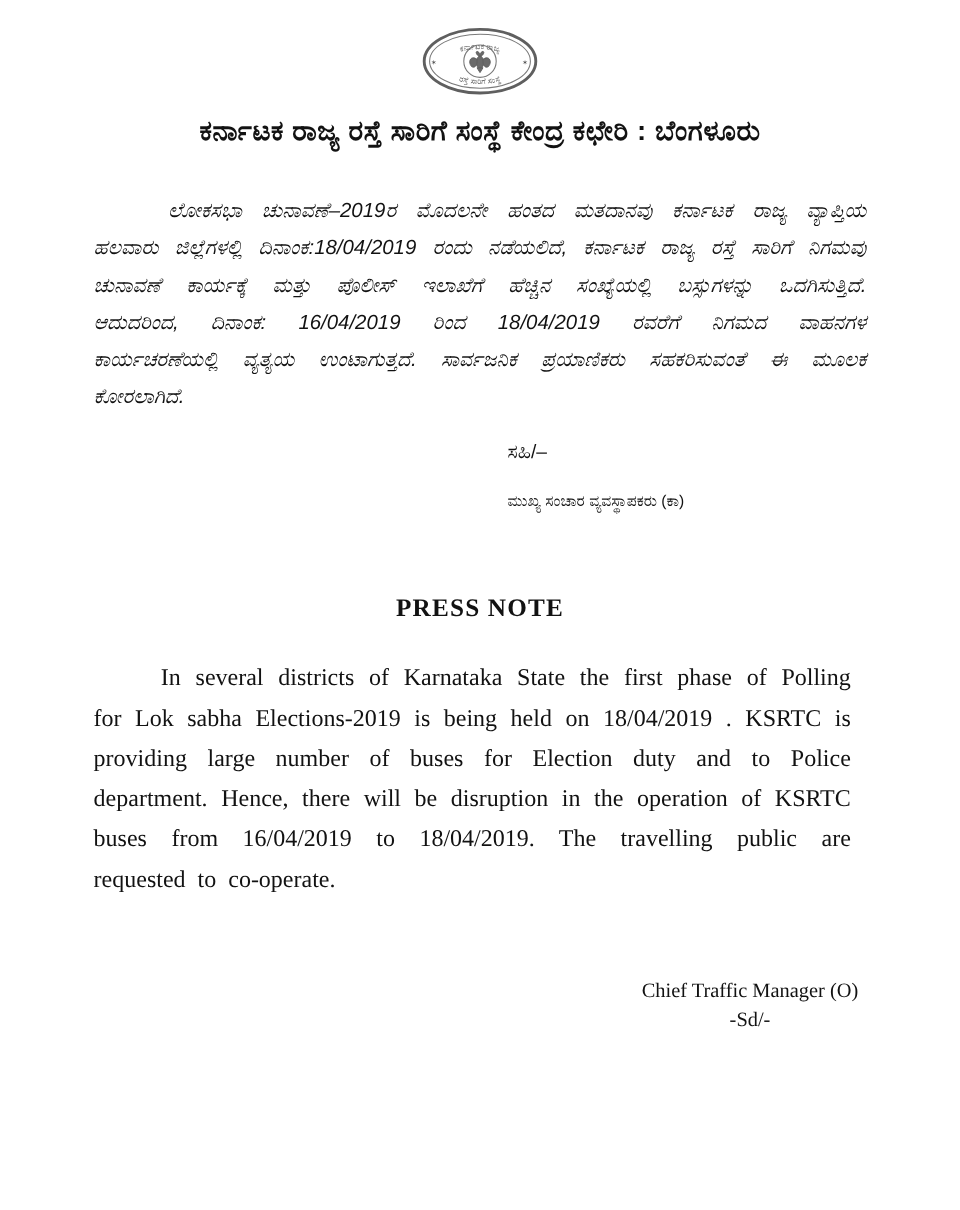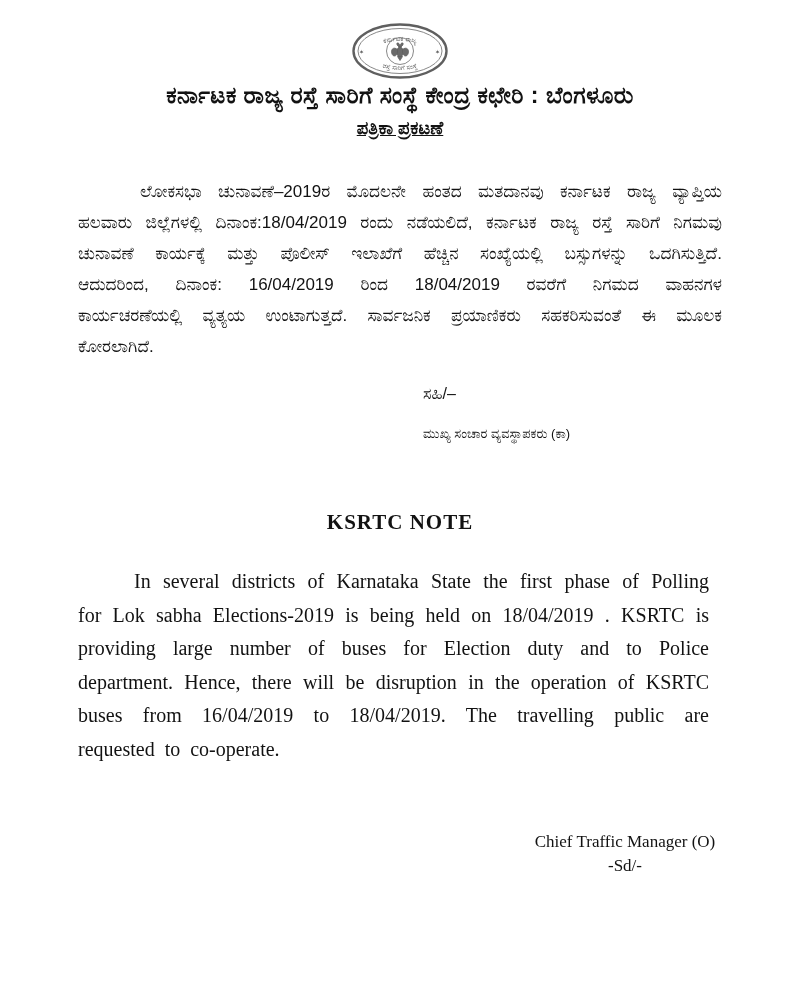--- a/index.html
+++ b/index.html
@@ -11,21 +11,21 @@
     background: #ffffff;
     box-sizing: border-box;
     padding: 22px 78px 0 78px;
     color: #121212;
     font-family: "Liberation Serif", "DejaVu Serif", serif;
     overflow: hidden;
   }
   .logo-wrap { text-align: center; height: 58px; }
   .seal { width: 100px; height: 58px; }
   .org-title {
-    margin-top: 0;
+    margin-top: 14px;
     text-align: center;
     font-family: "Liberation Sans", "DejaVu Sans", sans-serif;
     font-weight: bold;
     font-size: 23px;
     line-height: 30px;
     letter-spacing: 0.5px;
   }
   .press-subtitle-row {
     margin-top: 6px;
     text-align: center;
@@ -36,20 +36,21 @@
   }
   .press-subtitle-row span { text-decoration: underline; }
   .kn-body {
     margin: 36px 0 0 0;
     font-family: "Liberation Sans", "DejaVu Sans", sans-serif;
     font-size: 17px;
     line-height: 31px;
     text-align: justify;
     text-indent: 62px;
     word-spacing: 7px;
+    font-style: italic;
   }
   .kn-sign {
     width: 282px;
     margin: 23px 17px 0 auto;
     font-family: "Liberation Sans", "DejaVu Sans", sans-serif;
   }
   .kn-signed { font-size: 16px; line-height: 18px; }
   .kn-signatory { margin-top: 19px; font-size: 13px; line-height: 24px; }
   .en-heading {
     margin-top: 63px;
@@ -103,32 +104,29 @@
       <text font-size="6.6" font-family="Liberation Sans, DejaVu Sans, sans-serif" fill="#4f4f4f" text-anchor="middle">
         <textPath href="#arcBot" startOffset="50%">ರಸ್ತೆ ಸಾರಿಗೆ ಸಂಸ್ಥೆ</textPath>
       </text>
       <text x="9" y="32" font-size="6" fill="#555555">✶</text>
       <text x="85" y="32" font-size="6" fill="#555555">✶</text>
     </svg>
   </div>
 
   <div class="org-title">ಕರ್ನಾಟಕ ರಾಜ್ಯ ರಸ್ತೆ  ಸಾರಿಗೆ ಸಂಸ್ಥೆ ಕೇಂದ್ರ ಕಛೇರಿ : ಬೆಂಗಳೂರು</div>
 
-  <div class="press-subtitle-row">
-    <span>ಪತ್ರಿಕಾ ಪ್ರಕಟಣೆ</span>
-  </div>
 
   <p class="kn-body">ಲೋಕಸಭಾ ಚುನಾವಣೆ–2019ರ ಮೊದಲನೇ ಹಂತದ ಮತದಾನವು ಕರ್ನಾಟಕ ರಾಜ್ಯ ವ್ಯಾಪ್ತಿಯ ಹಲವಾರು ಜಿಲ್ಲೆಗಳಲ್ಲಿ ದಿನಾಂಕ:18/04/2019 ರಂದು ನಡೆಯಲಿದೆ, ಕರ್ನಾಟಕ ರಾಜ್ಯ ರಸ್ತೆ ಸಾರಿಗೆ ನಿಗಮವು ಚುನಾವಣೆ ಕಾರ್ಯಕ್ಕೆ ಮತ್ತು ಪೊಲೀಸ್ ಇಲಾಖೆಗೆ ಹೆಚ್ಚಿನ ಸಂಖ್ಯೆಯಲ್ಲಿ ಬಸ್ಸುಗಳನ್ನು ಒದಗಿಸುತ್ತಿದೆ. ಆದುದರಿಂದ, ದಿನಾಂಕ: 16/04/2019 ರಿಂದ 18/04/2019 ರವರೆಗೆ ನಿಗಮದ ವಾಹನಗಳ ಕಾರ್ಯಚರಣೆಯಲ್ಲಿ ವ್ಯತ್ಯಯ ಉಂಟಾಗುತ್ತದೆ. ಸಾರ್ವಜನಿಕ ಪ್ರಯಾಣಿಕರು ಸಹಕರಿಸುವಂತೆ ಈ ಮೂಲಕ ಕೋರಲಾಗಿದೆ.</p>
 
   <div class="kn-sign">
     <div class="kn-signed">ಸಹಿ/–</div>
     <div class="kn-signatory">ಮುಖ್ಯ ಸಂಚಾರ ವ್ಯವಸ್ಥಾಪಕರು (ಕಾ)</div>
   </div>
 
-  <div class="en-heading">KSRTC NOTE</div>
+  <div class="en-heading">PRESS NOTE</div>
 
   <p class="en-body">In several districts of Karnataka State the first phase of Polling for Lok sabha Elections-2019 is being held on 18/04/2019 . KSRTC is providing large number of buses for Election duty and to Police department. Hence, there will be disruption in the operation of KSRTC buses from 16/04/2019 to 18/04/2019. The travelling public are requested to co-operate.</p>
 
   <div class="en-sign">
     <div>Chief Traffic Manager (O)</div>
     <div>-Sd/-</div>
   </div>
 
 </div>
 

